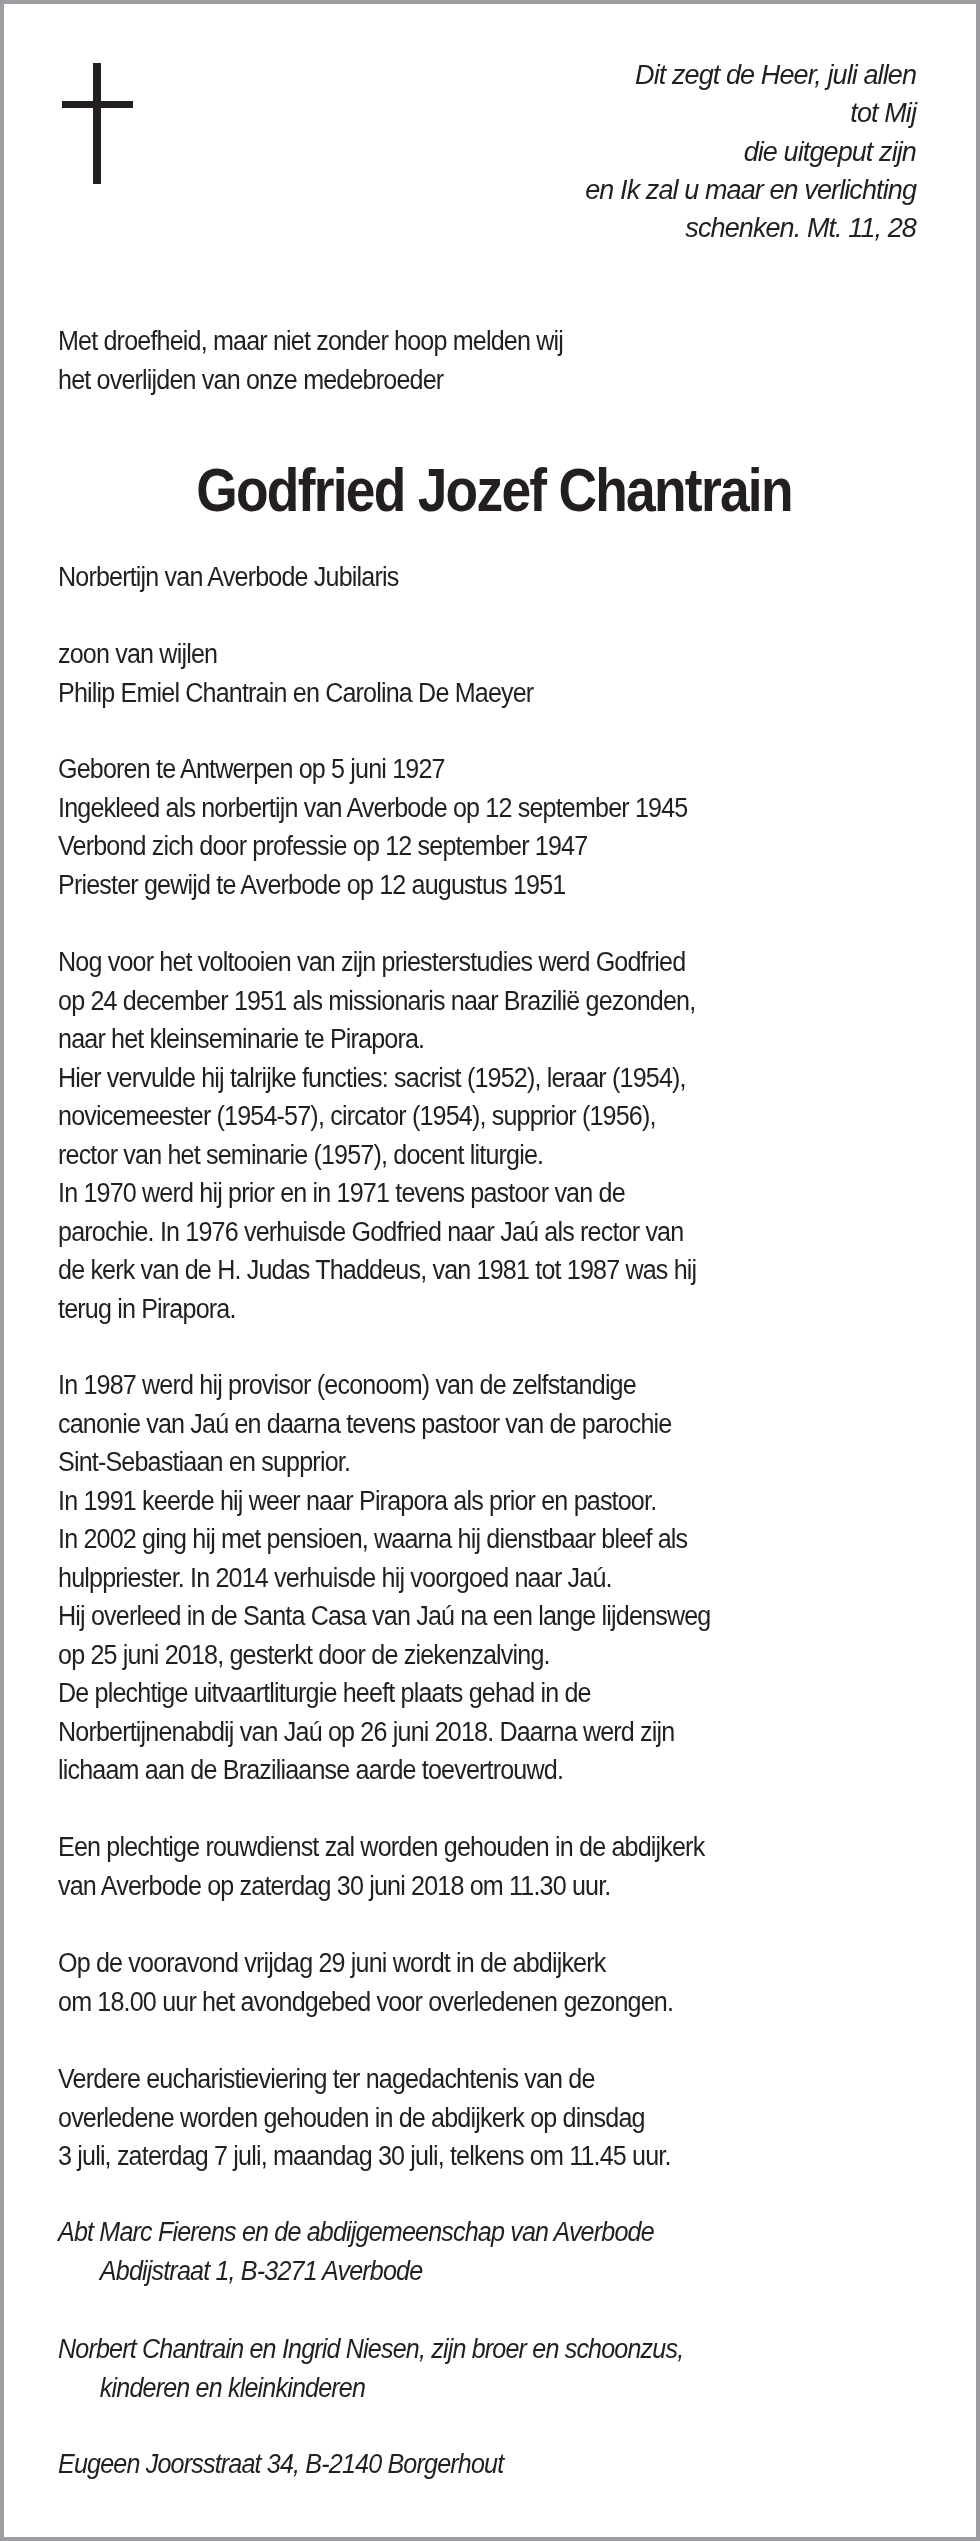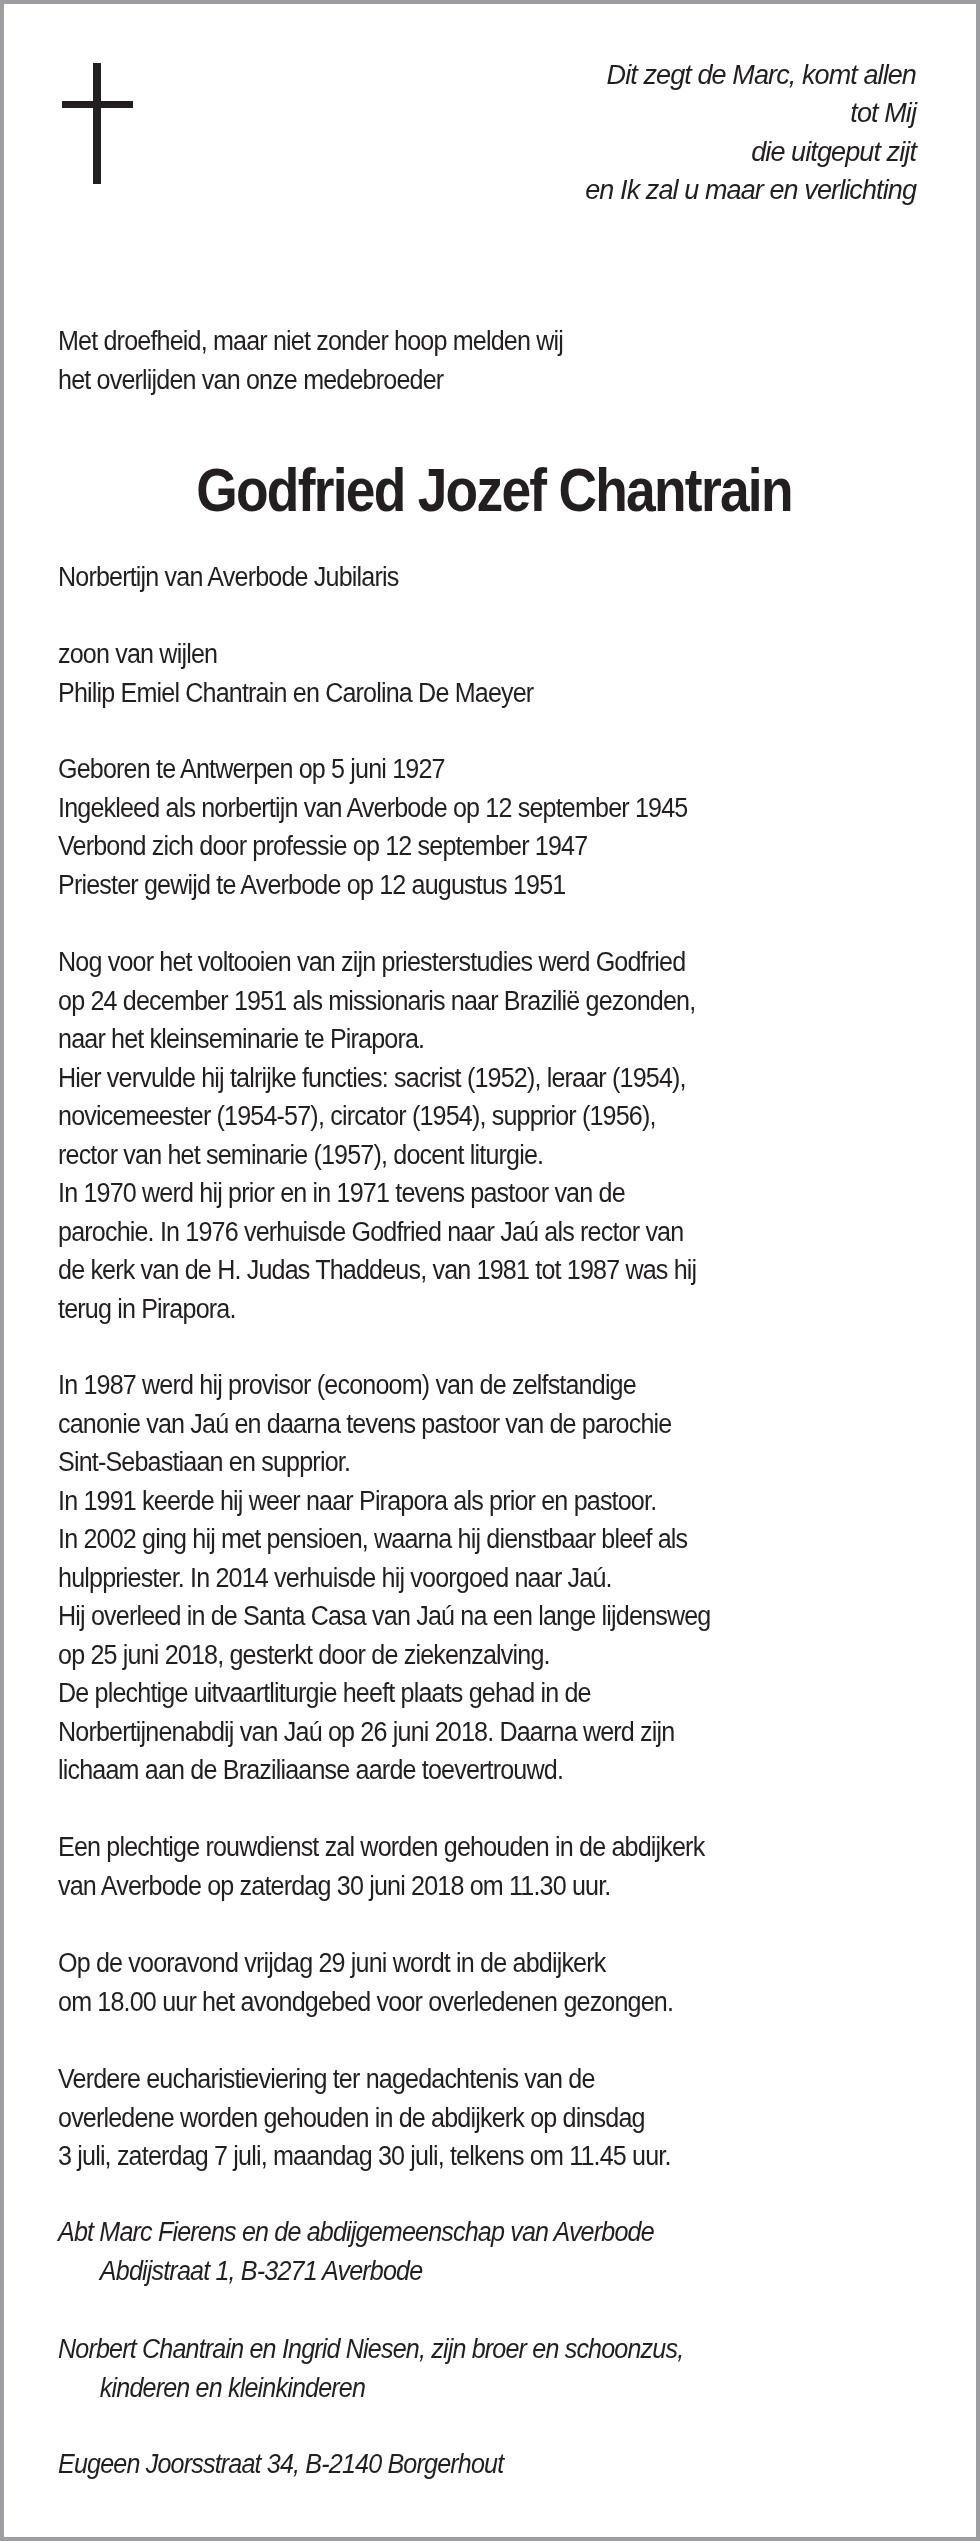--- a/index.html
+++ b/index.html
@@ -44,24 +44,25 @@
 <body>
 
 <div class="frame">
 
   <div>
     <div class="cross-v"></div>
     <div class="cross-h"></div>
   </div>
 
   <div class="quote">
-    <div>Dit zegt de Marc, komt allen</div>
+    <div>Dit zegt de Heer, juli allen</div>
     <div>tot Mij</div>
-    <div>die uitgeput zijt</div>
+    <div>die uitgeput zijn</div>
     <div>en Ik zal u maar en verlichting</div>
+    <div>schenken. Mt. 11, 28</div>
   </div>
 
   <div class="txt blk" style="left:54px; top:318px;">
     <div>Met droefheid, maar niet zonder hoop melden wij</div>
     <div>het overlijden van onze medebroeder</div>
   </div>
 
   <div class="name">Godfried Jozef Chantrain</div>
 
   <div class="txt" style="left:54px; top:554px;">Norbertijn van Averbode Jubilaris</div>

